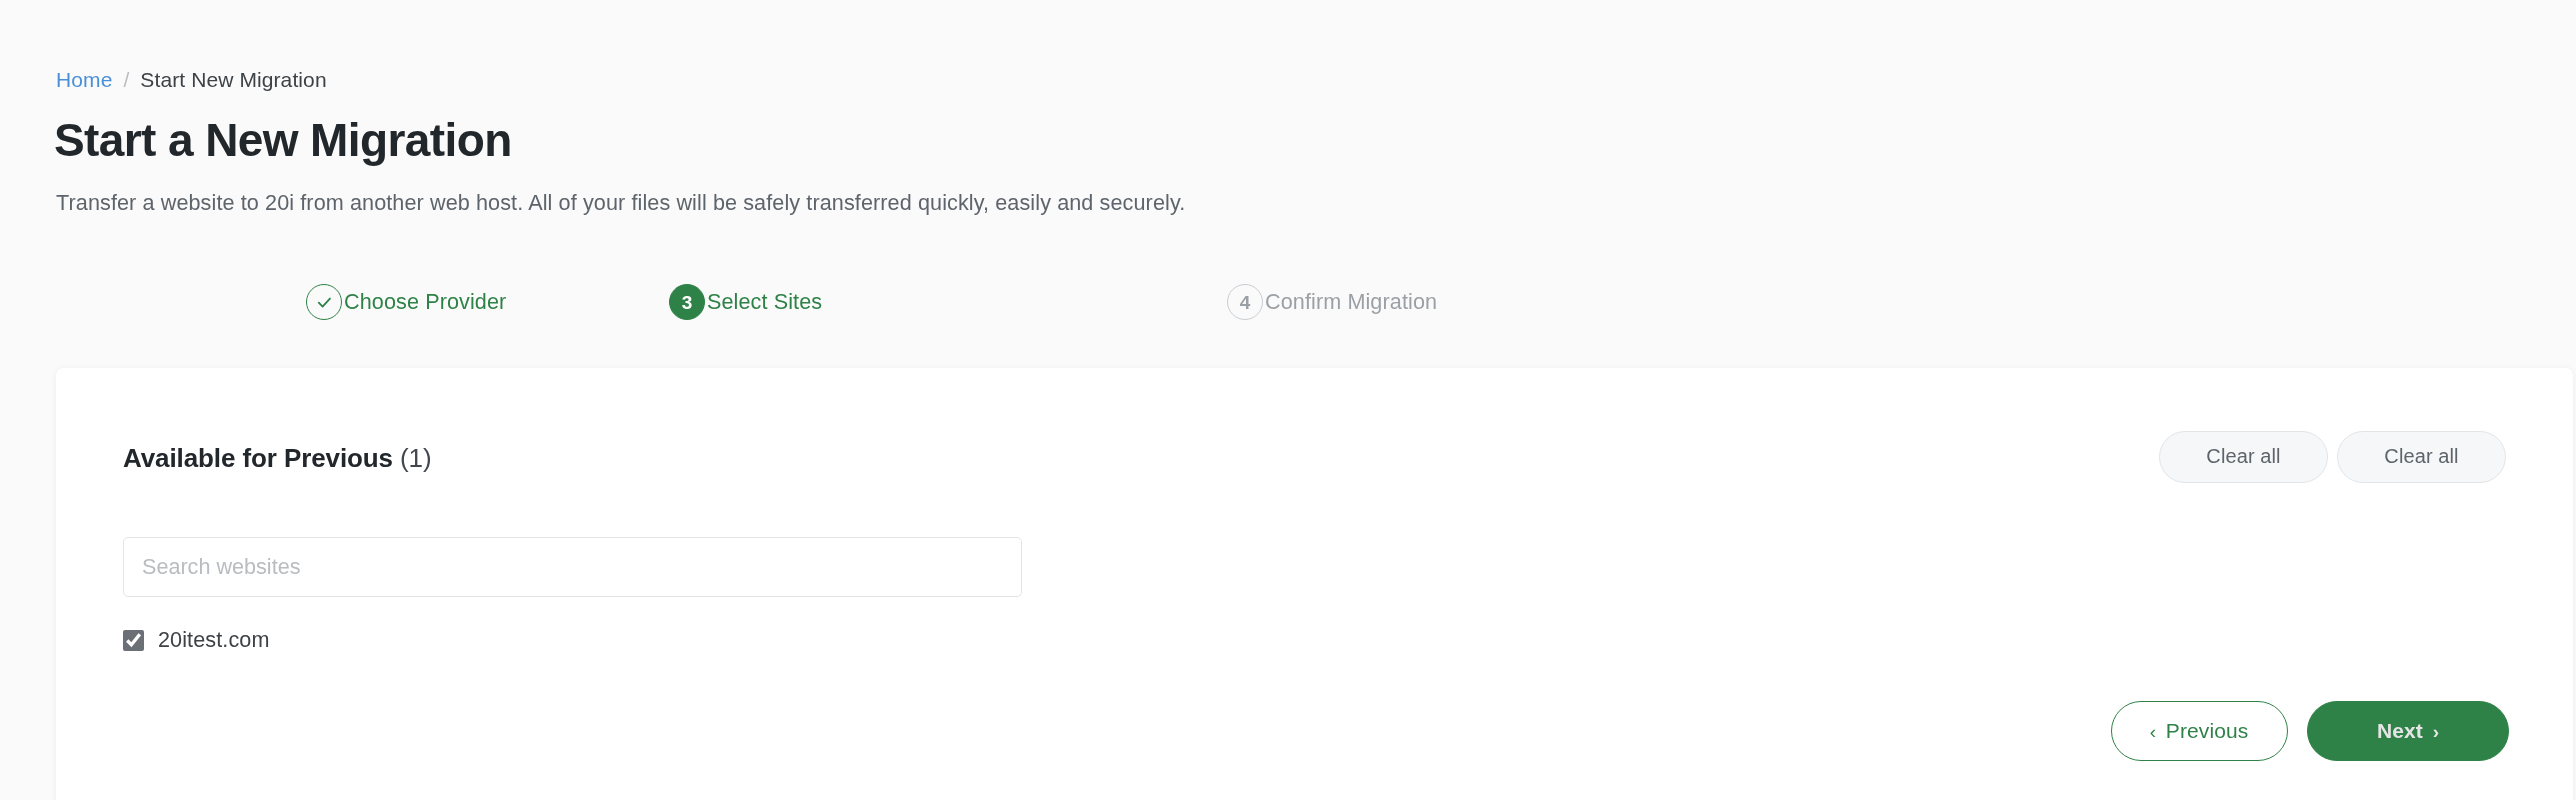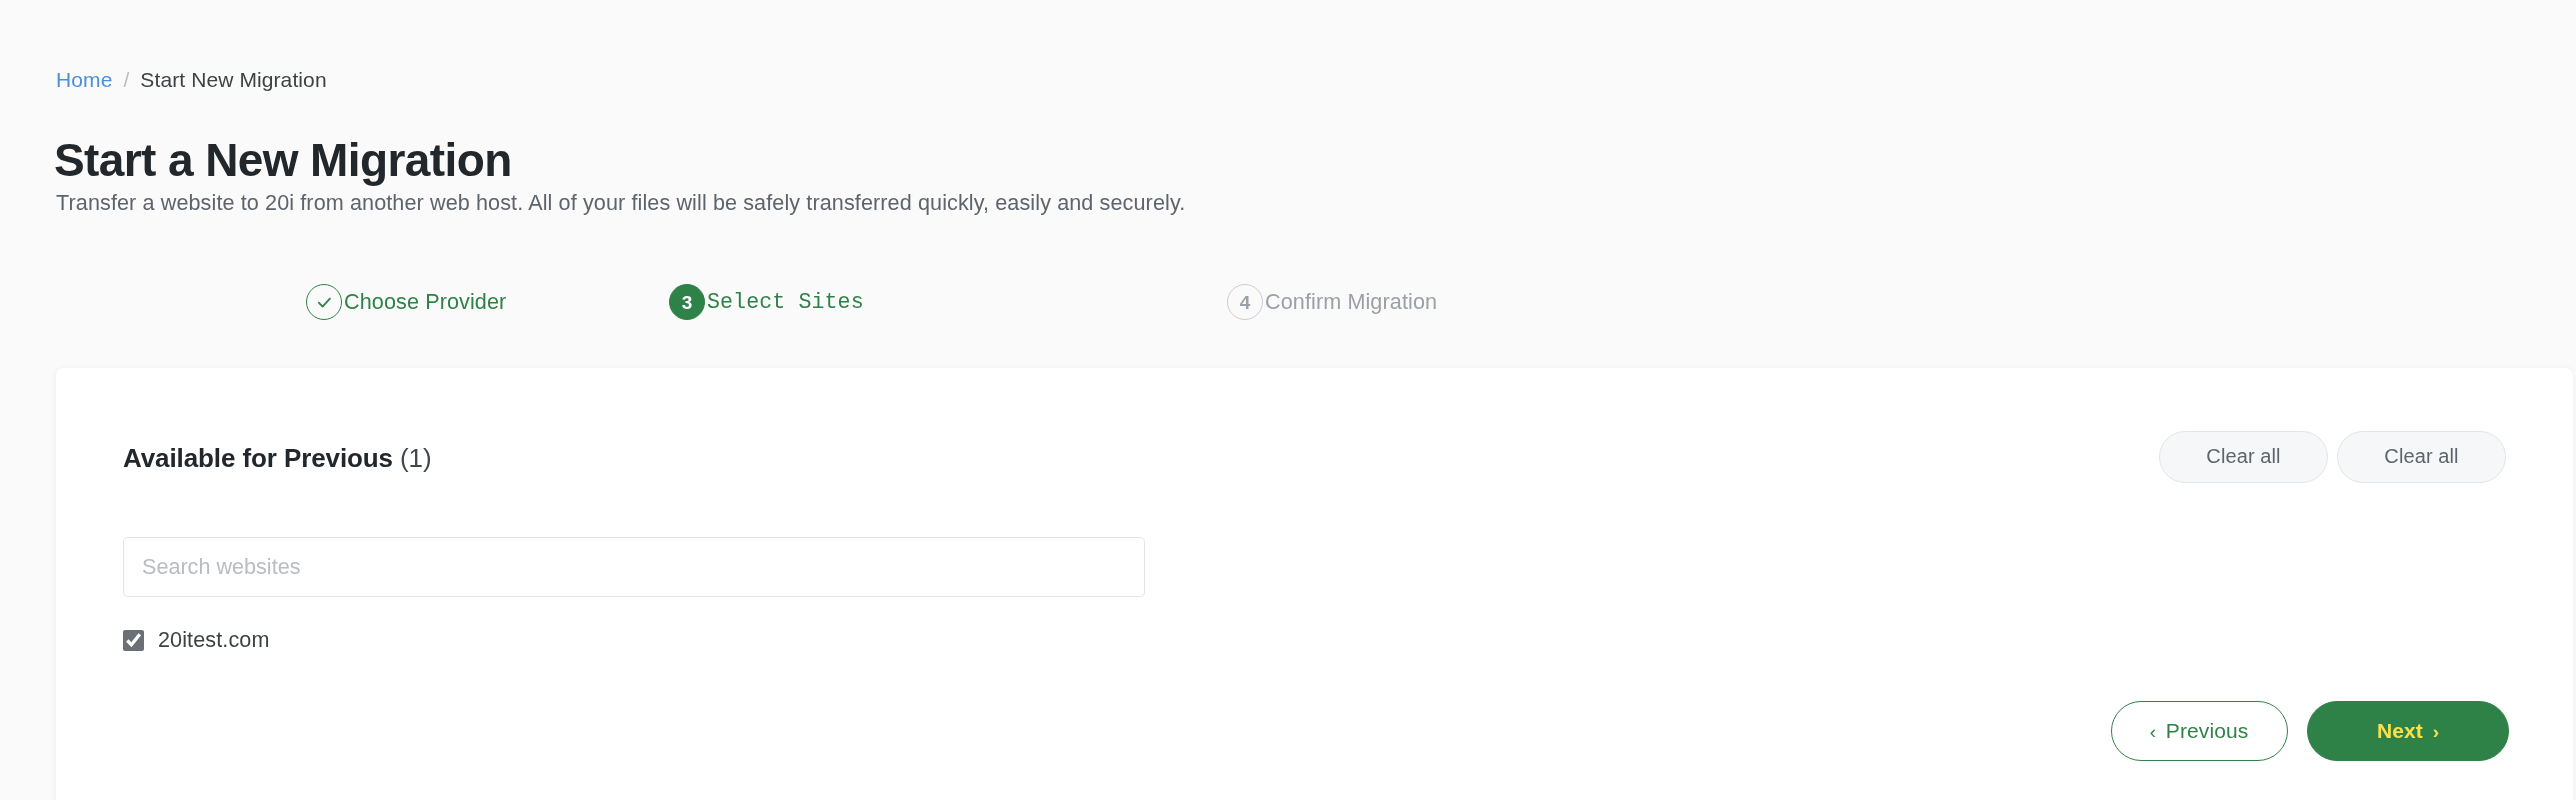--- a/index.html
+++ b/index.html
@@ -47,21 +47,20 @@
   
   .page-title {
     position: absolute;
     left: 54px;
     top: 117px;
     font-size: 46px;
     font-weight: 700;
     color: #22272c;
     letter-spacing: -0.6px;
     line-height: 1;
-    margin-top: 20px;
   }
 
   .page-subtitle {
     position: absolute;
     left: 56px;
     top: 190px;
     font-size: 21.6px;
     color: #5e646b;
     letter-spacing: 0.1px;
     line-height: 1.25;
@@ -118,21 +117,21 @@
     width: 16.7px;
     height: 16.7px;
   }
   .step-label {
     margin-left: 2px;
     font-size: 21.6px;
     letter-spacing: 0.1px;
     white-space: nowrap;
   }
   .step-label.done   { color: #2f8247; }
-  .step-label.active { color: #2f8247; font-family: Liberation Mono, monospace; }
+  .step-label.active { color: #2f8247; }
   .step-label.todo   { color: #9ba0a6; }
 
   
   .card {
     position: absolute;
     left: 56px;
     top: 368px;
     width: 2517px;
     height: 488px;
     background: #ffffff;
@@ -186,21 +185,21 @@
     display: flex;
     align-items: center;
     justify-content: center;
   }
 
   
   .search-input {
     position: absolute;
     left: 67px;
     top: 169px;
-    width: 1022px;
+    width: 899px;
     height: 60px;
     border: 1px solid #e2e5e8;
     border-radius: 4.9px;
     background: #ffffff;
     padding: 0 18px;
     font-size: 21.6px;
     font-family: "Liberation Sans", sans-serif;
     color: #3d4247;
     outline: none;
   }
@@ -264,21 +263,21 @@
     padding: 0 28px;
     background: #ffffff;
     border: 1.4px solid #2f8247;
     color: #2f8247;
   }
   .nav-btn.next {
     min-width: 202px;
     padding: 0 31px;
     background: #2f8247;
     border: 1.4px solid #2f8247;
-    color: #fde047;
+    color: #e5e5e5;
     font-weight: 700;
   }
   .chev {
     font-size: 19px;
     line-height: 1;
     display: inline-block;
   }
 </style>
 </head>
 <body>

